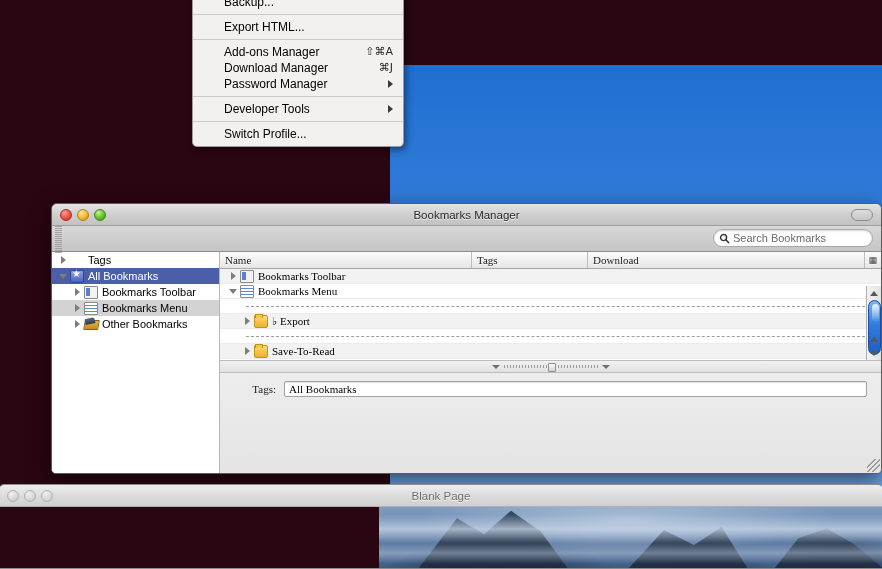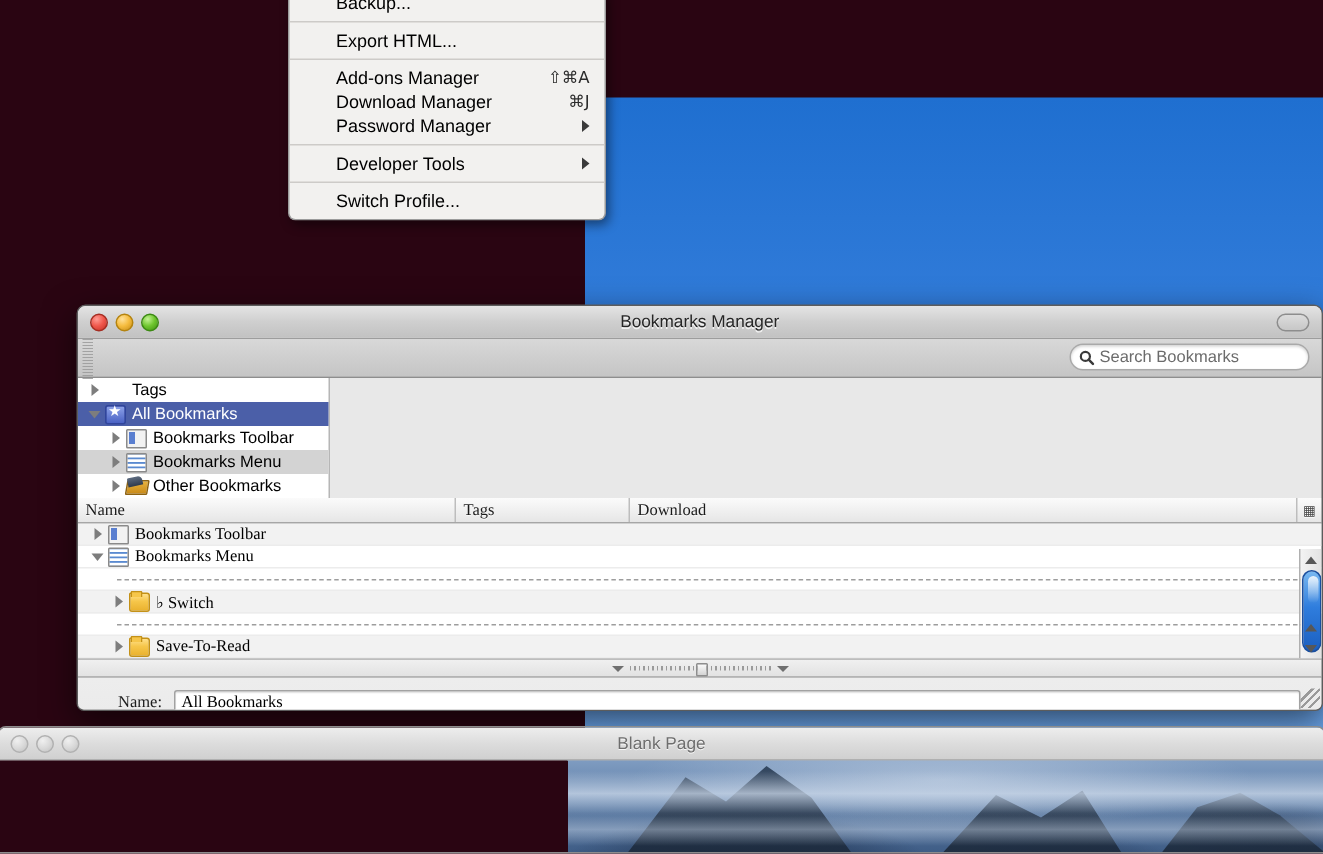--- a/index.html
+++ b/index.html
@@ -118,21 +118,21 @@
     width: 160px; height: 18px;
     background: #fff;
     border: 1px solid #a9a9a9;
     border-radius: 9px;
     display: flex; align-items: center;
     padding-left: 5px;
     box-shadow: inset 0 1px 2px rgba(0,0,0,0.18);
   }
   #search .ph { color: #6b6b6b; font-size: 11px; margin-left: 3px; }
 
-  #bm-body { position: relative; height: 221px; display: flex; flex-direction: column; }
+  #bm-body { position: relative; height: 221px; display: flex; }
 
   
   #sidebar {
     width: 168px; background: #fff;
     border-right: 1px solid #b6b6b6;
     position: relative;
   }
   .srow {
     height: 16px; display: flex; align-items: center;
     padding-left: 4px; font-size: 11px; color: #000;
@@ -472,21 +472,21 @@
           </div>
 
           <div class="drop"></div>
 
           <div class="trow alt">
             <span class="indent" style="width:20px;"></span>
             <span class="tw closed">
                 <i></i>
               </span>
             <span class="ico folder"></span>
-            <span>♭ Switch</span>
+            <span>♭ Export</span>
           </div>
 
           <div class="drop"></div>
 
           <div class="trow alt">
             <span class="indent" style="width:20px;"></span>
             <span class="tw closed">
                 <i></i>
               </span>
             <span class="ico folder"></span>
@@ -514,21 +514,21 @@
         </div>
 
         <div id="splitter">
           <div class="tri"></div>
           <div class="grip"></div>
           <div class="tri"></div>
         </div>
 
         <div id="detail">
           <div class="frow">
-            <span class="flabel">Name:</span>
+            <span class="flabel">Tags:</span>
             <span class="finput">
               <span>All Bookmarks</span>
             </span>
           </div>
         </div>
 
       </div>
     </div>
 
     <div id="bm-resize"></div>

